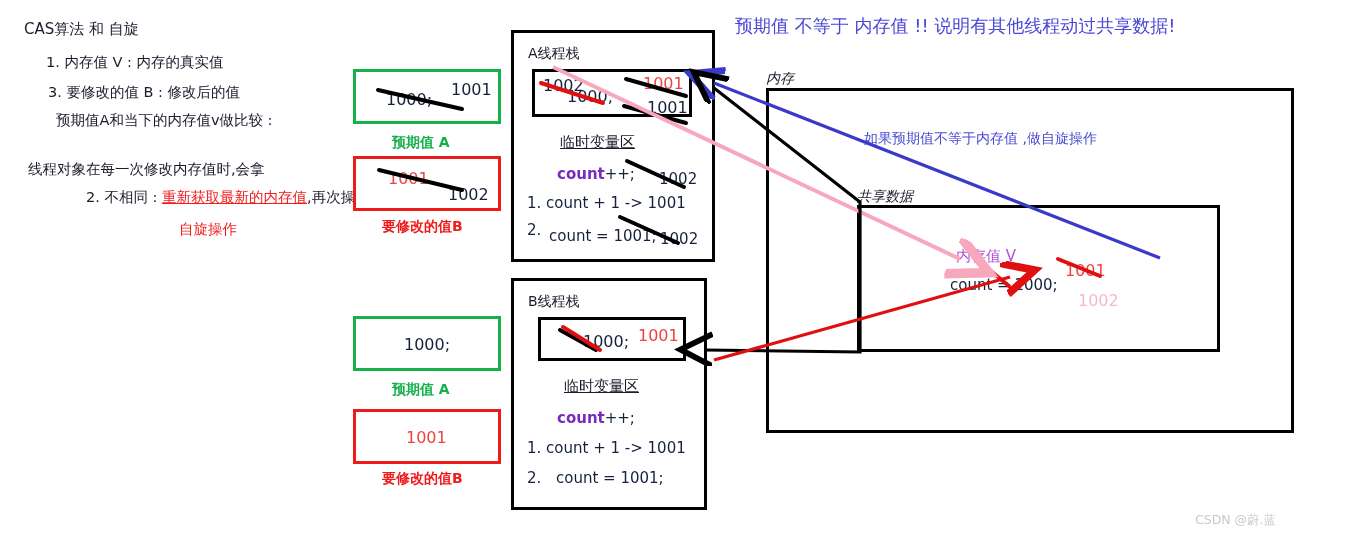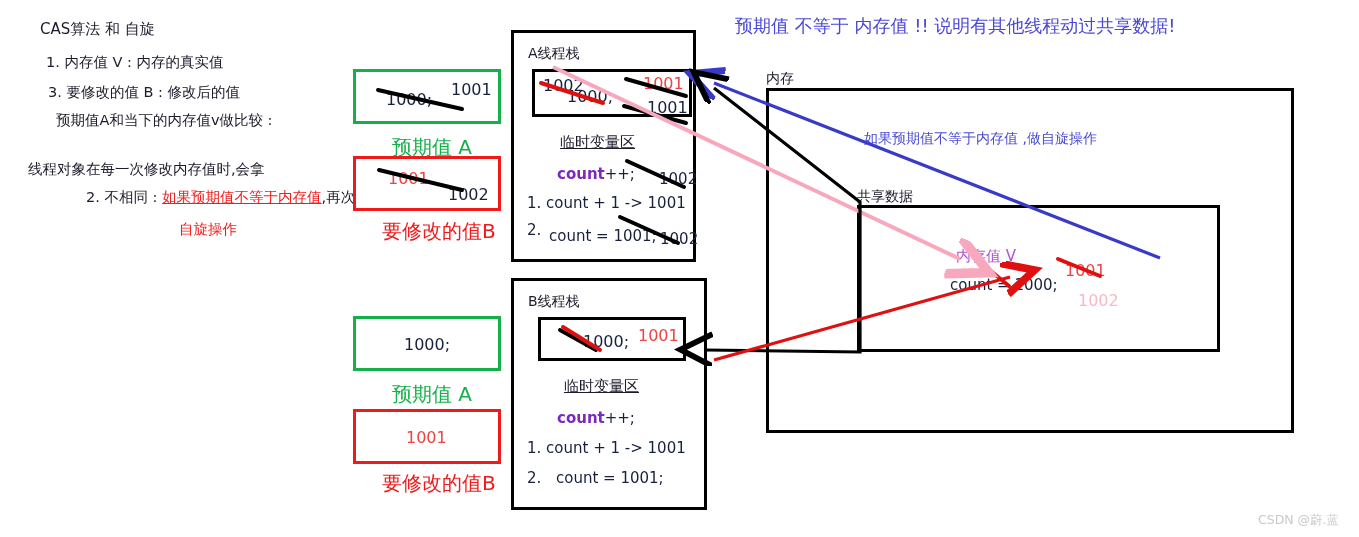--- a/index.html
+++ b/index.html
@@ -8,49 +8,49 @@
     background:#ffffff;
     font-family:"DejaVu Sans","Liberation Sans",sans-serif;
     position:relative;
     overflow:hidden;
     color:#1a1a2e;
   }
   .abs{position:absolute;}
   .nowrap{white-space:nowrap;}
 
   
-  #notes .title{font-size:15px;color:#1b1b2b;margin-left:16px;}
+  #notes .title{font-size:15px;color:#1b1b2b;}
   #notes .li{font-size:14.5px;color:#1b1b2b;}
   #notes .red{color:#f01e1e;}
   .u-red{color:#f01e1e;text-decoration:underline;text-decoration-color:#f01e1e;}
 
   
   .vbox{box-sizing:border-box;background:#fff;}
   .vbox.green{border:3px solid #15b04a;}
   .vbox.red{border:3px solid #ef1b1b;}
   .vbox .inner{position:relative;width:100%;height:100%;}
-  .cap{font-size:20px;}
+  .cap{font-size:14px;font-weight:bold;}
   .cap.green{color:#15b04a;}
   .cap.red{color:#ef1b1b;}
 
   .num{position:absolute;font-size:16px;color:#16213e;}
   .num.red{color:#ef4343;}
   .num.pink{color:#f7b9c6;}
 
   
   .stack{box-sizing:border-box;border:3px solid #000;background:#fff;}
   .stack .hdr{font-size:14px;color:#1b1b2b;}
   .tmpbox{box-sizing:border-box;border:3px solid #000;background:transparent;}
   .tmplabel{font-size:15px;color:#1b1b2b;text-decoration:underline;}
   .codeline{font-size:15px;color:#16213e;}
   .kw{color:#7a2bbd;font-weight:bold;}
 
   
   .membox{box-sizing:border-box;border:3px solid #000;background:transparent;}
-  .memlabel{font-size:14px;color:#1b1b2b;}
+  .memlabel{font-size:14px;color:#1b1b2b;font-style:italic;}
   .bluetext{color:#4a4ad0;font-size:14px;}
   .bluetitle{color:#4a46d6;font-size:18px;}
   .purple{color:#b44fd8;font-size:15px;}
 
   
   #overlay{position:absolute;left:0;top:0;width:1359px;height:537px;pointer-events:none;}
 
   
   #watermark{font-size:12.5px;color:#c9c9c9;}
 </style>
@@ -58,21 +58,21 @@
 <body>
 
 <div class="abs" id="notes" style="left:24px;top:20px;width:320px;">
   <div class="title nowrap">CAS算法 和 自旋</div>
   <div class="li nowrap" style="margin:14px 0 0 22px;">1. 内存值 V : 内存的真实值</div>
   <div class="li nowrap" style="margin:11px 0 0 24px;">3. 要修改的值 B : 修改后的值</div>
 
   <div class="li nowrap" style="margin:9px 0 0 32px;">预期值A和当下的内存值v做比较 :</div>
   <div class="li nowrap" style="margin:30px 0 0 4px;">线程对象在每一次修改内存值时,会拿</div>
   <div class="li nowrap" style="margin:9px 0 0 62px;">
-    <span>2. 不相同 : </span><span class="u-red">如果预期值不等于内存值</span><span>,再次操作一遍</span>
+    <span>2. 不相同 : </span><span class="u-red">重新获取最新的内存值</span><span>,再次操作一遍</span>
   </div>
   <div class="li red nowrap" style="margin:13px 0 0 155px;">自旋操作</div>
 </div>
 
 <div class="abs bluetitle nowrap" style="left:735px;top:14px;">预期值 不等于 内存值 !!  说明有其他线程动过共享数据!</div>
 
 <div class="abs vbox green" style="left:353px;top:69px;width:148px;height:55px;">
   <div class="inner">
     <span class="num" style="left:30px;top:18px;">1000;</span>
     <span class="num" style="left:95px;top:8px;">1001</span>
@@ -95,21 +95,21 @@
 </div>
 <div class="abs cap green nowrap" style="left:392px;top:381px;">预期值 A</div>
 
 <div class="abs vbox red" style="left:353px;top:409px;width:148px;height:55px;">
   <div class="inner">
     <span class="num red" style="left:50px;top:16px;">1001</span>
   </div>
 </div>
 <div class="abs cap red nowrap" style="left:382px;top:470px;">要修改的值B</div>
 
-<div class="abs stack" style="left:511px;top:30px;width:185px;height:232px;">
+<div class="abs stack" style="left:511px;top:30px;width:204px;height:232px;">
   <div class="abs hdr nowrap" style="left:14px;top:12px;">A线程栈</div>
   <div class="abs tmpbox" style="left:18px;top:36px;width:160px;height:48px;">
     <span class="num abs" style="left:8px;top:4px;">1002</span>
     <span class="num abs" style="left:32px;top:15px;">1000;</span>
     <span class="num abs red" style="left:108px;top:2px;">1001</span>
     <span class="num abs" style="left:112px;top:26px;">1001</span>
   </div>
   <div class="abs tmplabel nowrap" style="left:46px;top:100px;">临时变量区</div>
   <div class="abs codeline nowrap" style="left:43px;top:132px;">
     <span class="kw">count</span><span>++;</span>
@@ -194,13 +194,13 @@
   </g>
   <g>
     <polyline points="860,290 860,352 706,350" fill="none" stroke="#000" stroke-width="3.2" marker-end="url(#ah-black)"></polyline>
   </g>
 
   <g>
     <line x1="714" y1="360" x2="1010" y2="277" stroke="#e01010" stroke-width="3.2" marker-end="url(#ah-red)"></line>
   </g>
 </svg>
 
-<div class="abs nowrap" id="watermark" style="left:1258px;top:512px;">CSDN @蔚.蓝</div>
+<div class="abs nowrap" id="watermark" style="left:1195px;top:512px;">CSDN @蔚.蓝</div>
 
 </body></html>

